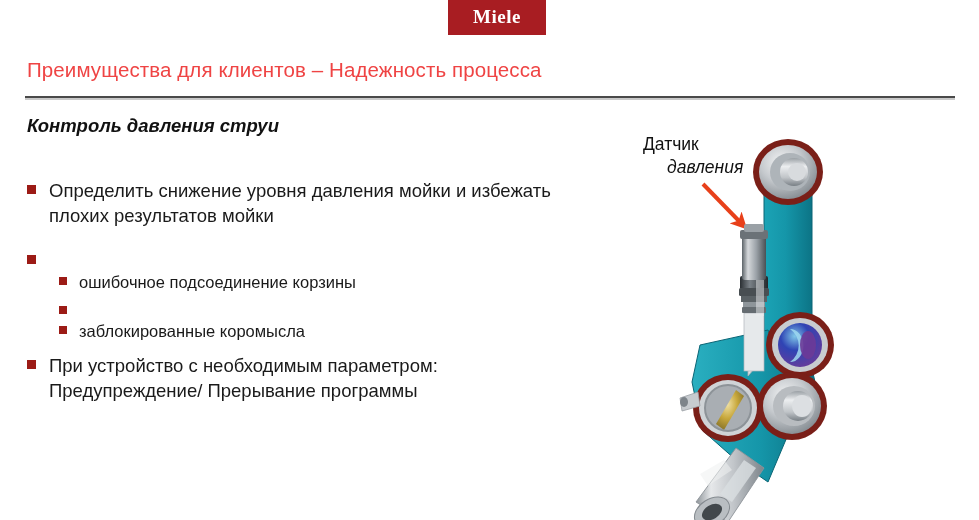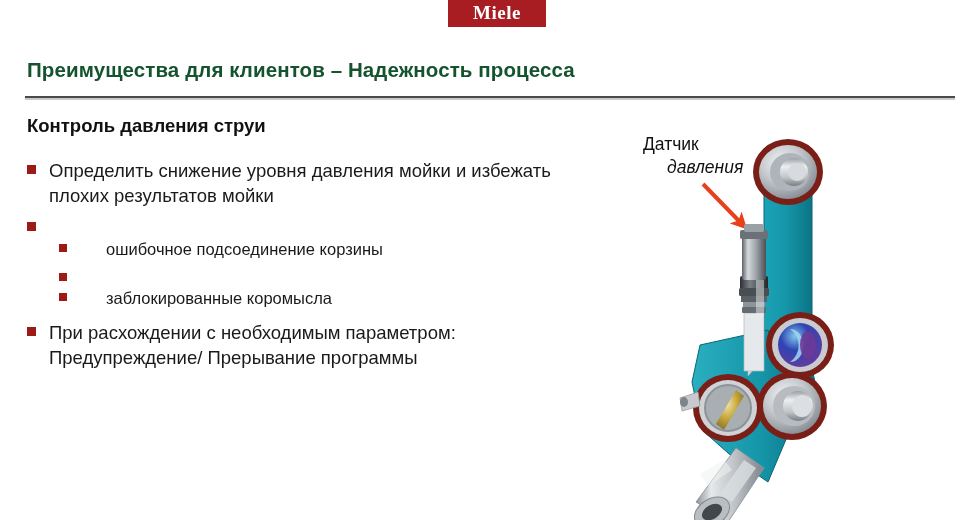--- a/index.html
+++ b/index.html
@@ -15,21 +15,21 @@
     font-family: "Liberation Sans", sans-serif;
     color: #1a1a1a;
   }
 
   
   .logo-box {
     position: absolute;
     left: 448px;
     top: 0px;
     width: 98px;
-    height: 27px;
+    height: 35px;
     background: #a81d22;
     display: flex;
     align-items: center;
     justify-content: center;
   }
   .logo-box .logo-text {
     font-family: "Liberation Serif", serif;
     font-weight: bold;
     font-size: 19px;
     letter-spacing: 0.5px;
@@ -37,22 +37,22 @@
     line-height: 1;
     transform: translateY(-1px);
   }
 
   
   .slide-title {
     position: absolute;
     left: 27px;
     top: 58px;
     font-size: 20.5px;
-    font-weight: bold;
-    color: #14532d;
+    font-weight: normal;
+    color: #ef4444;
     letter-spacing: 0.1px;
     white-space: nowrap;
   }
   .title-rule {
     position: absolute;
     left: 25px;
     top: 96px;
     width: 930px;
     height: 2px;
     background: #4a4a4a;
@@ -68,35 +68,37 @@
 
   
   .subtitle {
     position: absolute;
     left: 27px;
     top: 115px;
     font-size: 18.5px;
     font-weight: bold;
     color: #111111;
     white-space: nowrap;
+    font-style: italic;
   }
 
   
   .bullets {
     position: absolute;
     left: 27px;
     top: 158px;
     width: 560px;
   }
   .bullet-row {
     display: flex;
     align-items: flex-start;
   }
   .bullet-row.level-1 {
     margin-bottom: 7px;
+    margin-top: 20px;
   }
   .bullet-row.level-2 {
     margin-left: 32px;
     margin-bottom: 6px;
   }
   .marker {
     flex: 0 0 auto;
     background: #9c1b16;
     margin-right: 13px;
   }
@@ -112,21 +114,20 @@
     margin-right: 12px;
   }
   .bullet-text {
     font-size: 18.5px;
     line-height: 25px;
     color: #1a1a1a;
   }
   .level-2 .bullet-text {
     font-size: 16.5px;
     line-height: 23px;
-    margin-left: 27px;
   }
 
   
   .callout {
     position: absolute;
     left: 643px;
     top: 133px;
     font-size: 17.5px;
     line-height: 23px;
     color: #111111;
@@ -189,21 +190,21 @@
   </div>
 
 
   <div class="bullet-row level-2">
     <span class="marker"></span>
     <span class="bullet-text">заблокированные коромысла</span>
   </div>
 
   <div class="bullet-row level-1" style="margin-top:10px;">
     <span class="marker"></span>
-    <span class="bullet-text">При расхождении с необходимым параметром: Предупреждение/ Прерывание программы</span>
+    <span class="bullet-text">При устройство с необходимым параметром: Предупреждение/ Прерывание программы</span>
   </div>
 
 </div>
 
 <div class="callout">
   <span>Датчик</span>
   <span class="line-2">давления</span>
 </div>
 
 <svg class="arrow-svg" viewBox="0 0 60 60">

